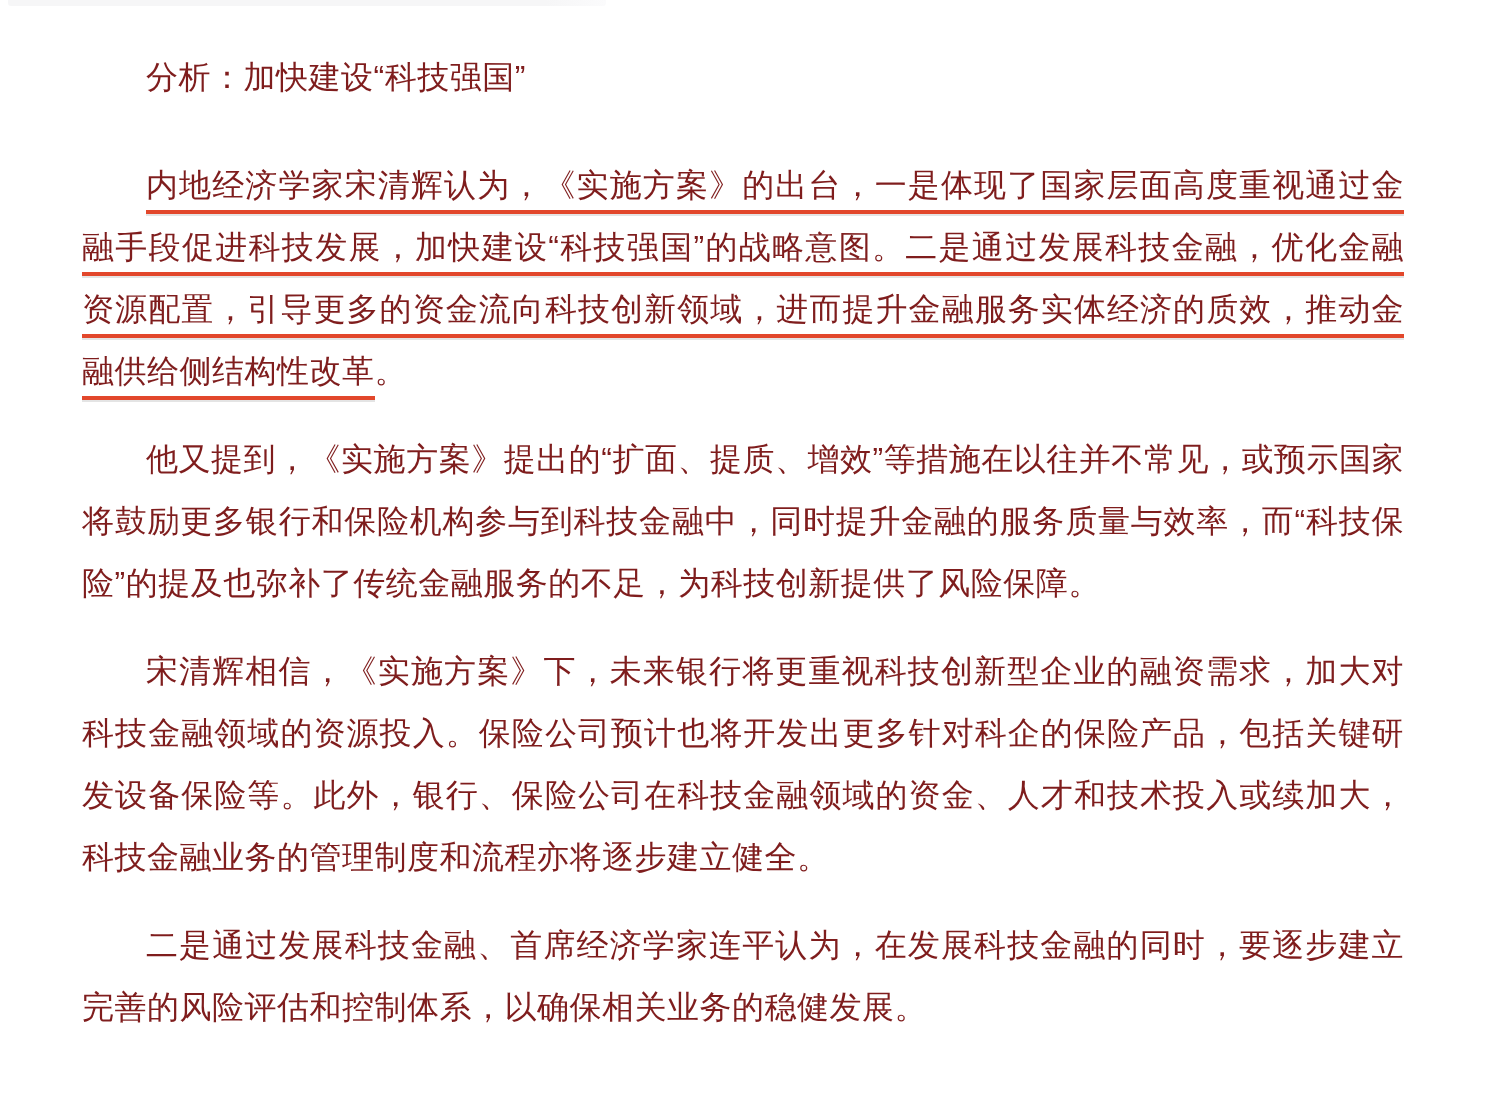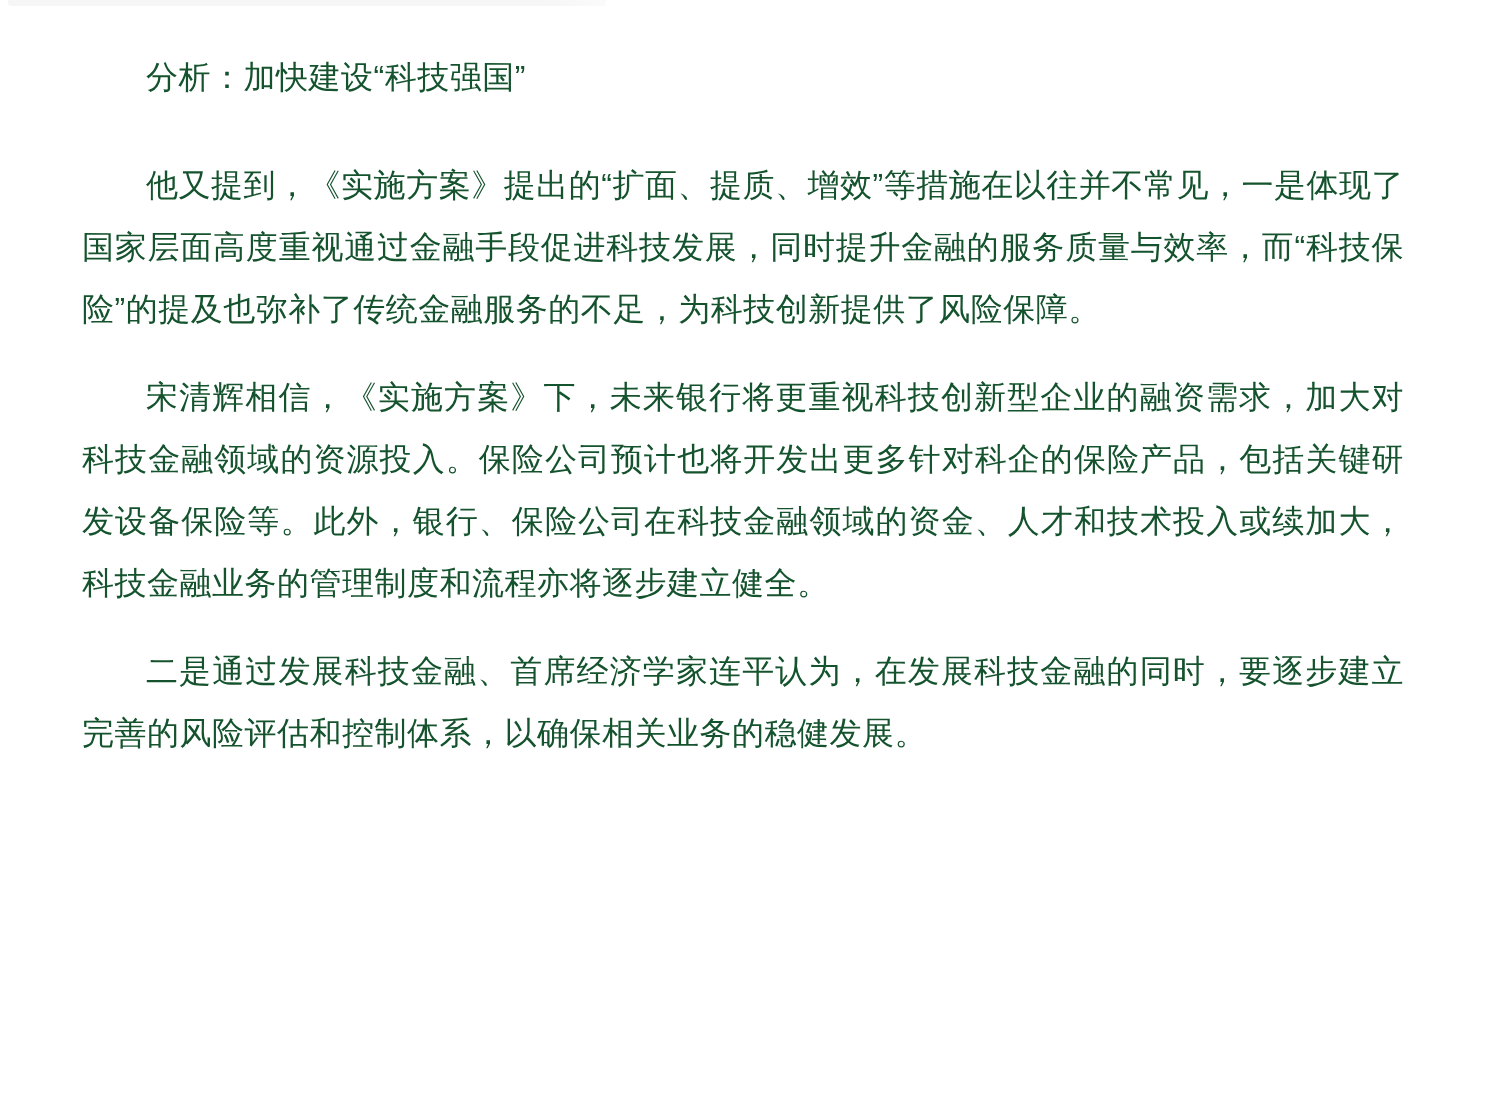--- a/index.html
+++ b/index.html
@@ -22,21 +22,21 @@
     height: 6px;
     background: linear-gradient(90deg, #f6f6f7 0%, #f6f6f7 90%, #fbfbfc 100%);
     border-radius: 0 0 3px 3px;
   }
   .article {
     position: absolute;
     left: 82px;
     top: 0;
     width: 1322px;
     padding-top: 46px;
-    color: #14532d;
+    color: #7f1d1d;
     font-size: 32px;
     line-height: 62px;
     text-align: justify;
     letter-spacing: 0.5px;
   }
   .heading {
     text-indent: 2em;
     margin: 0 0 46px 0;
     font-weight: normal;
     font-size: 32px;
@@ -54,20 +54,21 @@
 </style>
 </head>
 <body>
 
 <div class="top-strip"></div>
 
 <div class="article">
 
   <h2 class="heading">分析：加快建设“科技强国”</h2>
 
+  <p class="para"><span class="u">内地经济学家宋清辉认为，</span><span class="u">《实施方案》的出台，</span><span class="u">一是体现了国家层面高度重视通过金融手段促进科技发展，加快建设“科技强国”的战略意图。</span><span class="u">二是通过发展科技金融，优化金融资源配置，引导更多的资金流向科技创新领域，进而提升金融服务实体经济的质效，推动金融供给侧结构性改革</span><span>。</span></p>
 
-  <p class="para">他又提到，《实施方案》提出的“扩面、提质、增效”等措施在以往并不常见，一是体现了国家层面高度重视通过金融手段促进科技发展，同时提升金融的服务质量与效率，而“科技保险”的提及也弥补了传统金融服务的不足，为科技创新提供了风险保障。</p>
+  <p class="para">他又提到，《实施方案》提出的“扩面、提质、增效”等措施在以往并不常见，或预示国家将鼓励更多银行和保险机构参与到科技金融中，同时提升金融的服务质量与效率，而“科技保险”的提及也弥补了传统金融服务的不足，为科技创新提供了风险保障。</p>
 
   <p class="para">宋清辉相信，《实施方案》下，未来银行将更重视科技创新型企业的融资需求，加大对科技金融领域的资源投入。保险公司预计也将开发出更多针对科企的保险产品，包括关键研发设备保险等。此外，银行、保险公司在科技金融领域的资金、人才和技术投入或续加大，科技金融业务的管理制度和流程亦将逐步建立健全。</p>
 
   <p class="para">二是通过发展科技金融、首席经济学家连平认为，在发展科技金融的同时，要逐步建立完善的风险评估和控制体系，以确保相关业务的稳健发展。</p>
 
 </div>
 
 </body></html>

